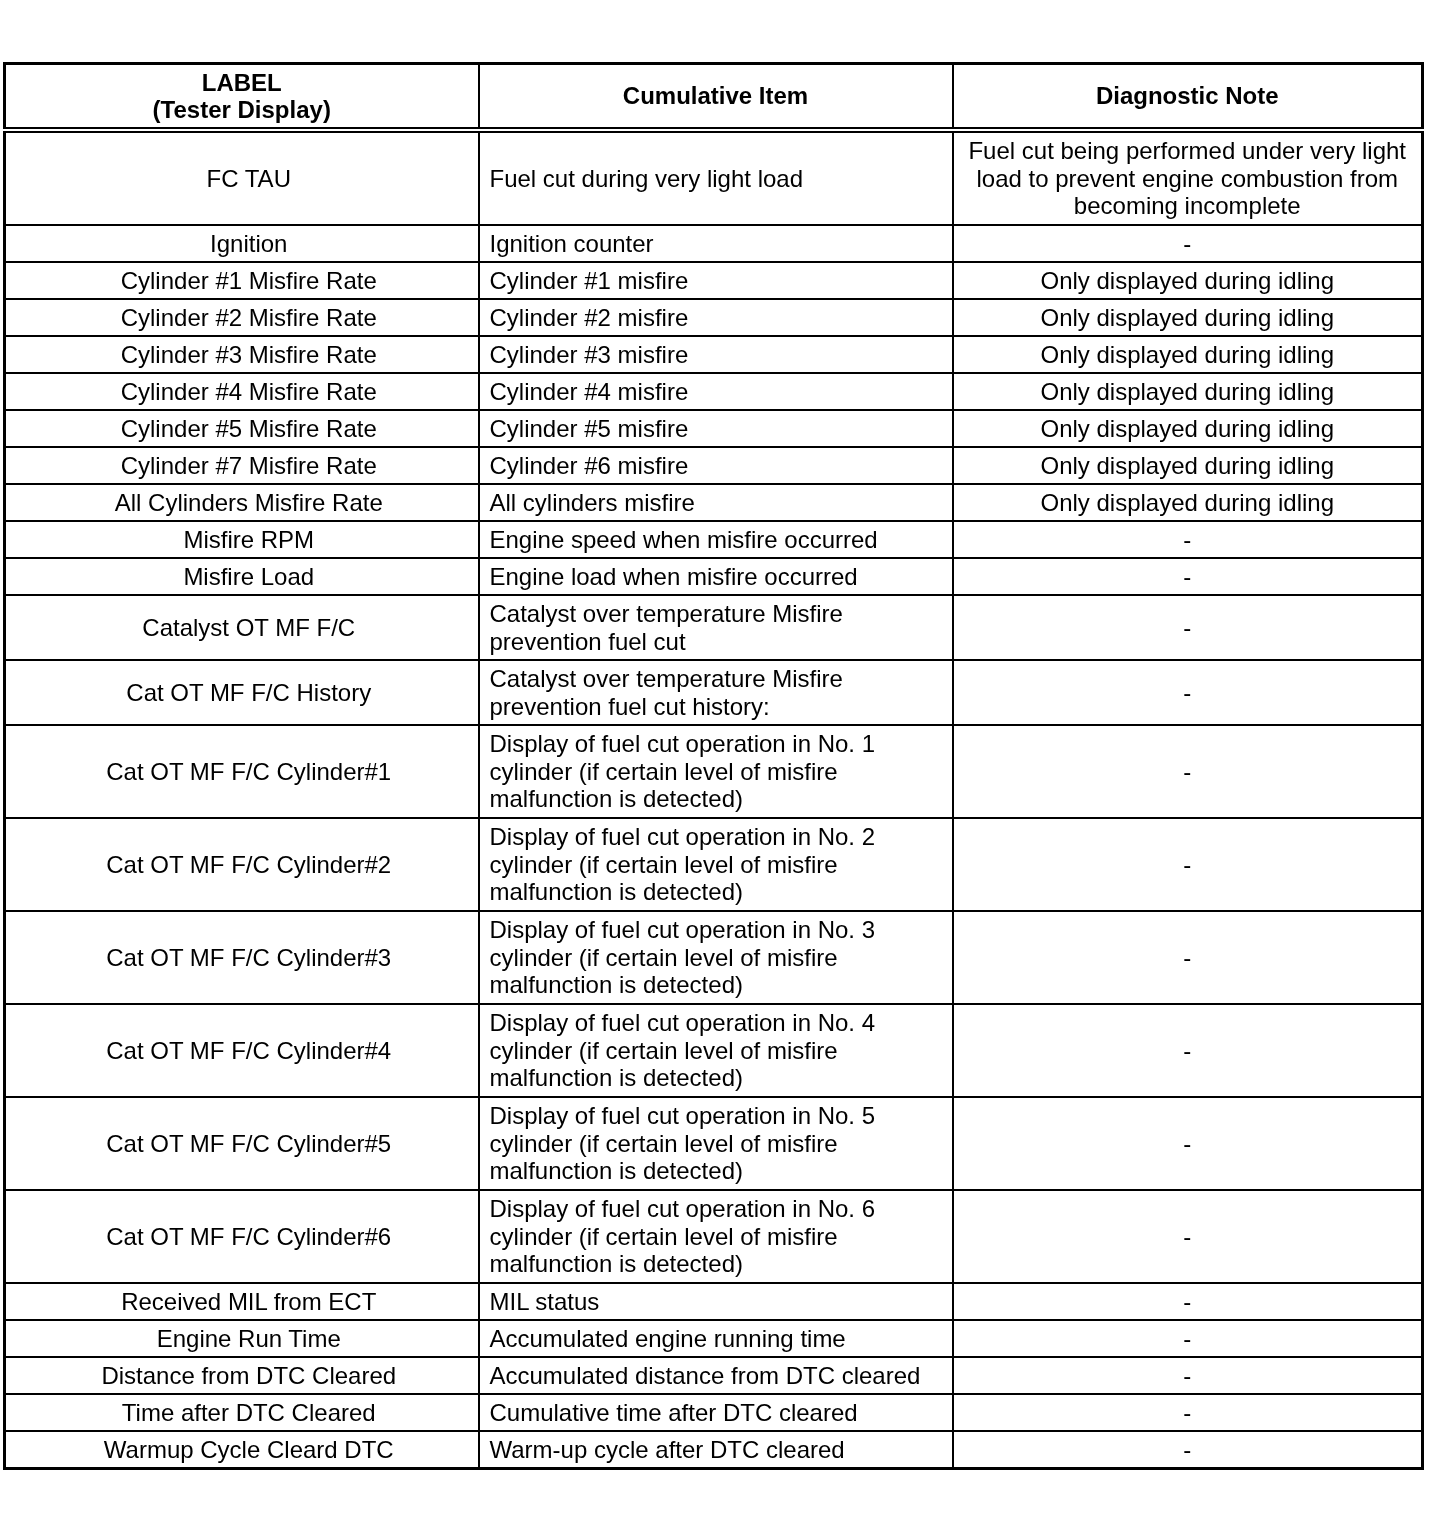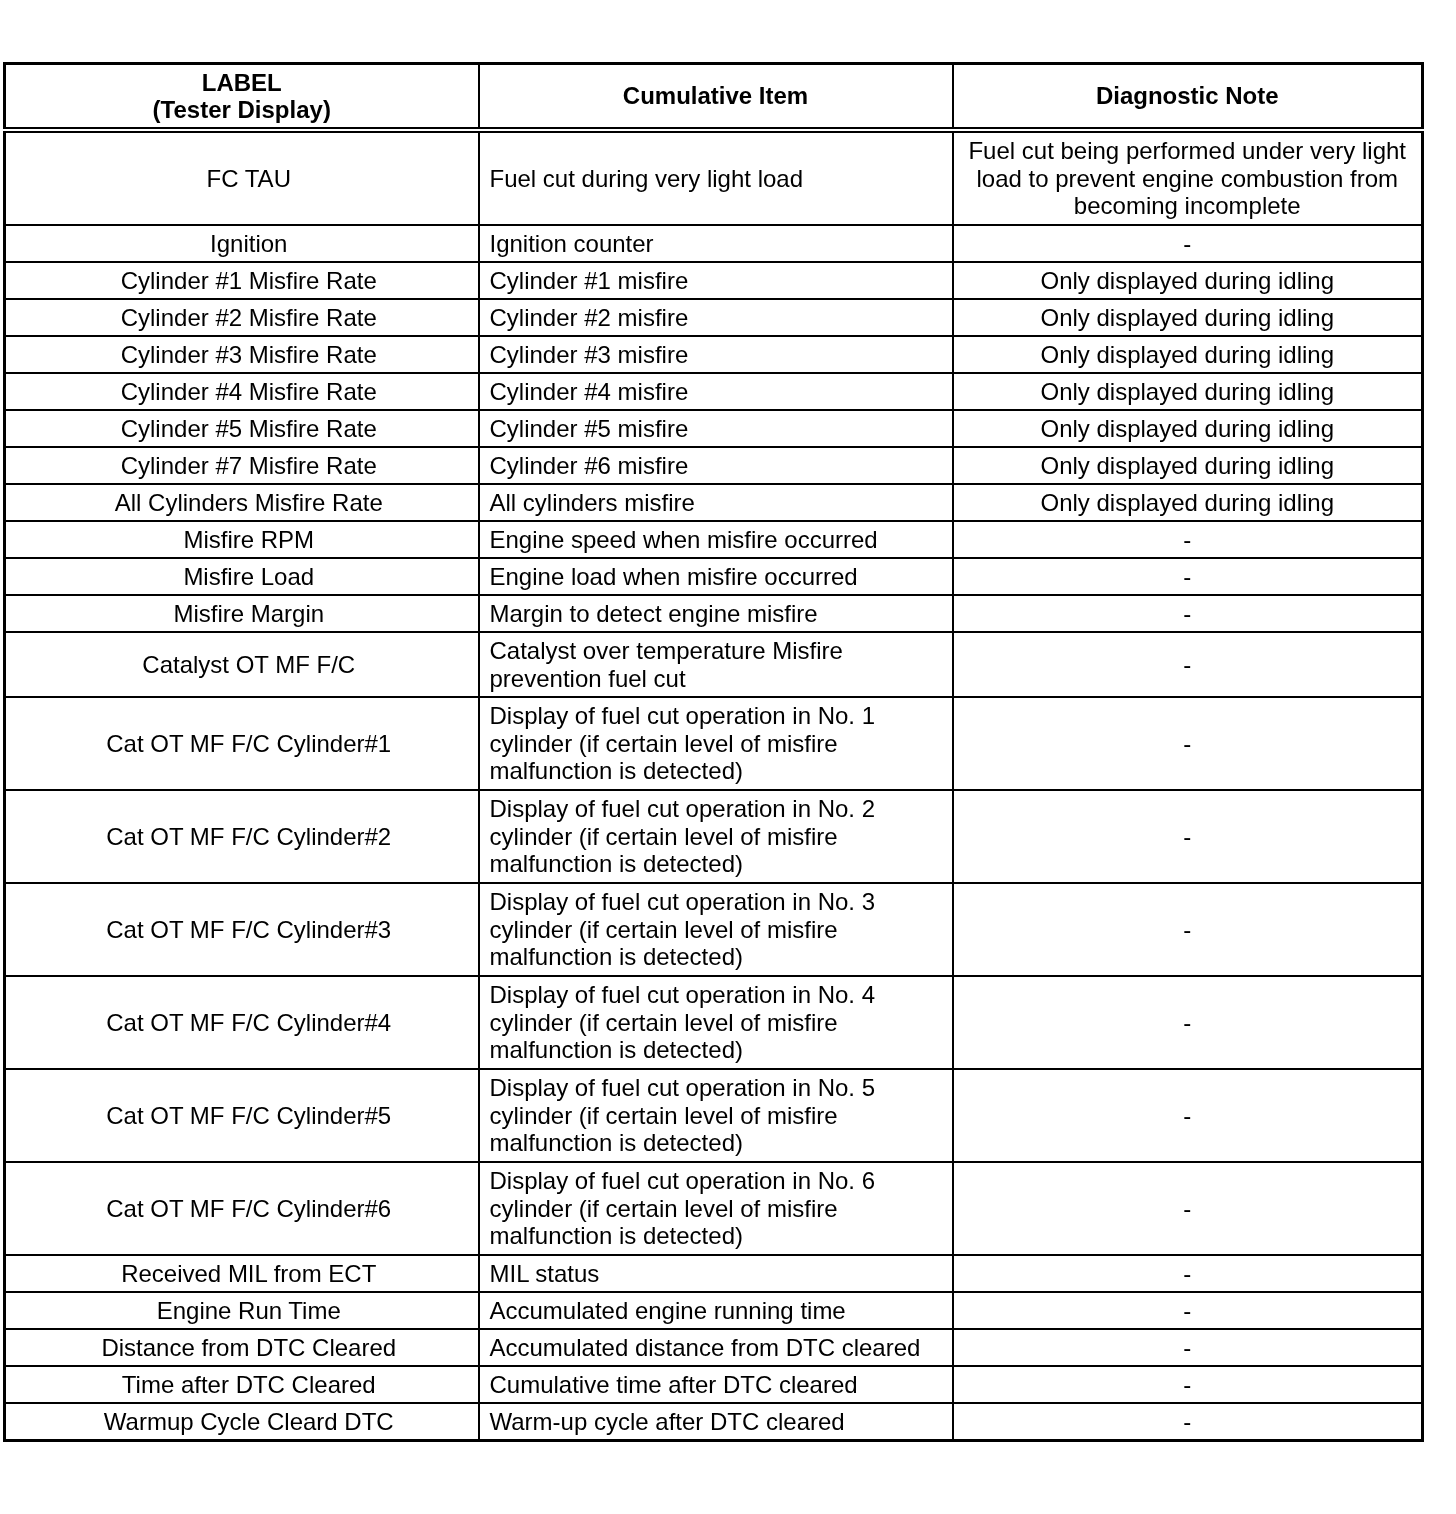--- a/index.html
+++ b/index.html
@@ -92,28 +92,28 @@
     <tr class="h1">
       <td class="label">Misfire RPM</td>
       <td class="item">Engine speed when misfire occurred</td>
       <td class="note dash">-</td>
     </tr>
     <tr class="h1">
       <td class="label">Misfire Load</td>
       <td class="item">Engine load when misfire occurred</td>
       <td class="note dash">-</td>
     </tr>
-    <tr class="h1">
-      <td class="label">Misfire Margin</td>
-      <td class="item">Margin to detect engine misfire</td>
+    <tr class="h2">
+      <td class="label">Catalyst OT MF F/C</td>
+      <td class="item">Catalyst over temperature Misfire prevention fuel cut</td>
       <td class="note dash">-</td>
     </tr>
     <tr class="h2">
-      <td class="label">Catalyst OT MF F/C</td>
-      <td class="item">Catalyst over temperature Misfire prevention fuel cut</td>
+      <td class="label">Cat OT MF F/C History</td>
+      <td class="item">Catalyst over temperature Misfire prevention fuel cut history:</td>
       <td class="note dash">-</td>
     </tr>
     <tr class="h3">
       <td class="label">Cat OT MF F/C Cylinder#1</td>
       <td class="item">Display of fuel cut operation in No. 1 cylinder (if certain level of misfire malfunction is detected)</td>
       <td class="note dash">-</td>
     </tr>
     <tr class="h3">
       <td class="label">Cat OT MF F/C Cylinder#2</td>
       <td class="item">Display of fuel cut operation in No. 2 cylinder (if certain level of misfire malfunction is detected)</td>

